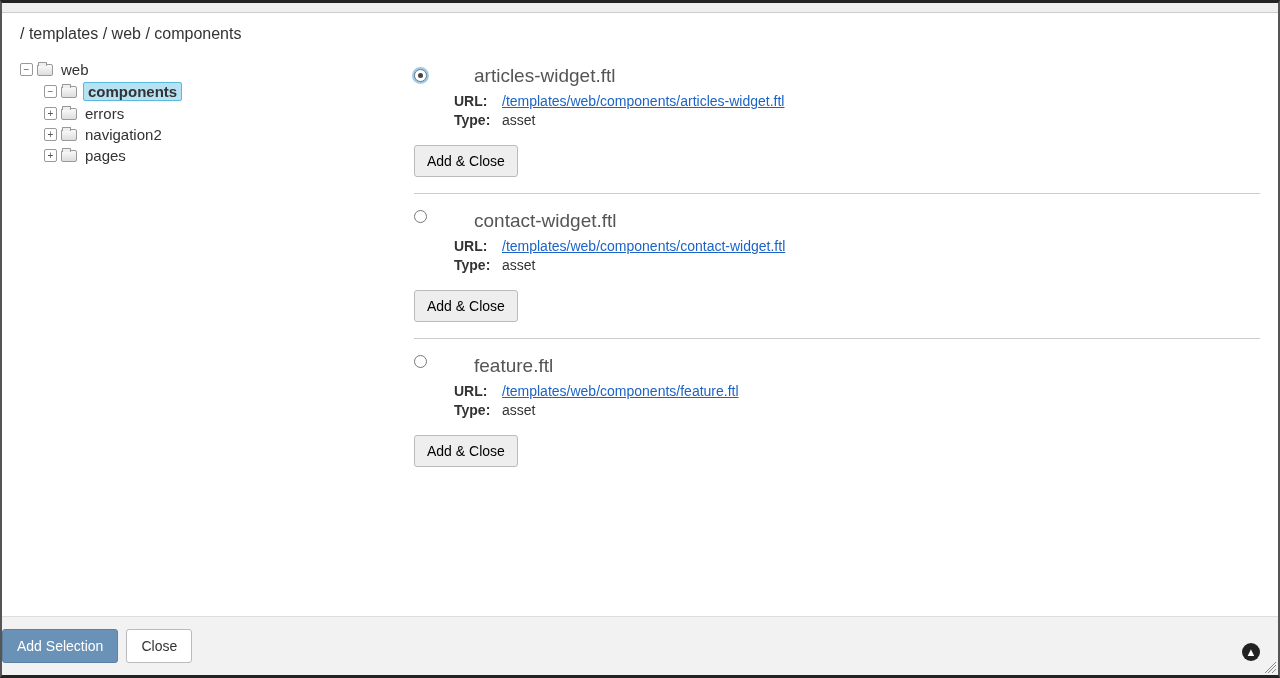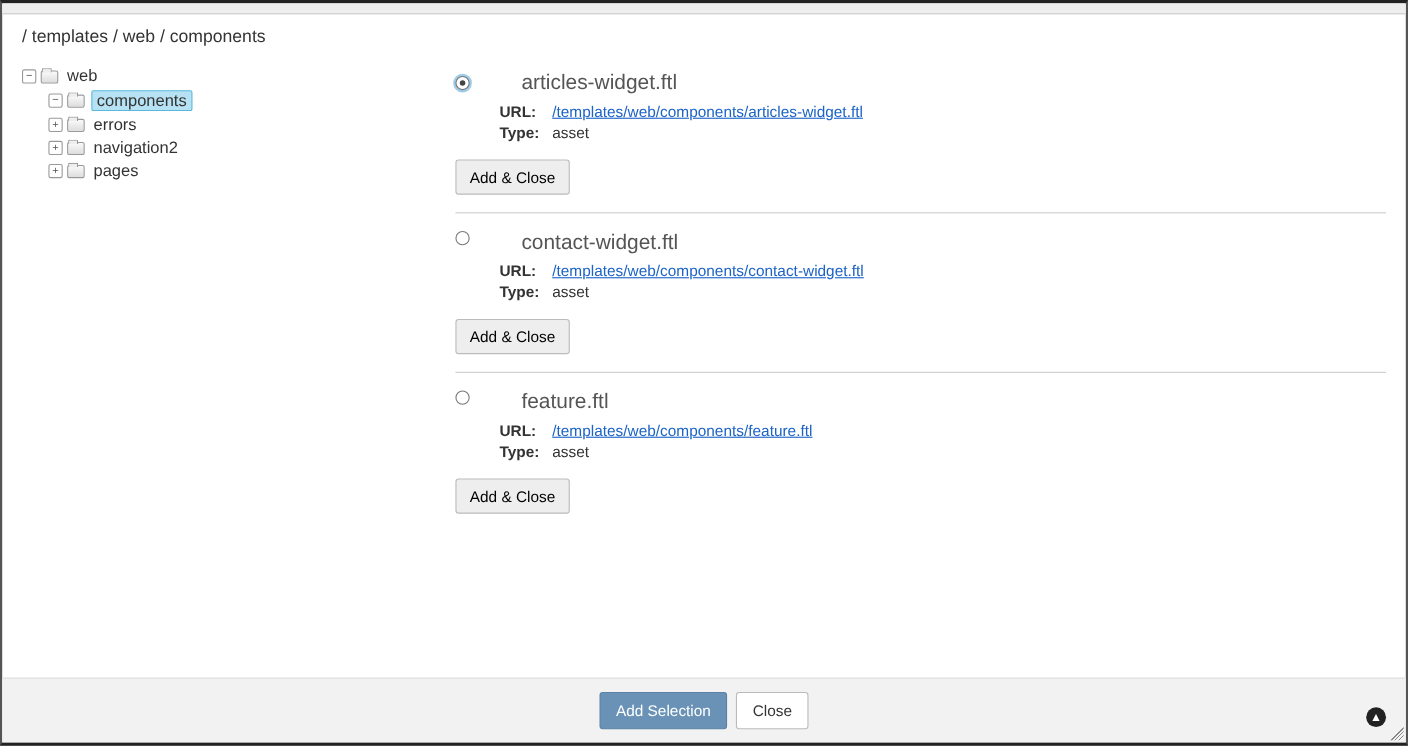--- a/index.html
+++ b/index.html
@@ -86,20 +86,21 @@
       border: 1px solid #999;
       border-bottom: none;
       border-radius: 1px 1px 0 0;
     }
     .tree-label { padding: 0 2px; cursor: pointer; }
     .tree-row.selected .tree-label {
       background: #b7e2f4;
       border: 1px solid #5bb8dd;
       border-radius: 2px;
       padding: 0 4px;
+      font-weight: bold;
     }
     
     .list {
       flex: 1;
       overflow-y: auto;
       padding: 0 18px 12px 12px;
     }
     .list-item {
       padding: 16px 0;
       border-bottom: 1px solid #ccc;
@@ -155,21 +156,20 @@
     .list::-webkit-scrollbar { width: 12px; }
     .list::-webkit-scrollbar-thumb { background: #bbb; border-radius: 6px; }
     .list::-webkit-scrollbar-track { background: #f3f3f3; }
     
     .footer {
       flex-shrink: 0;
       background: #f2f2f2;
       border-top: 1px solid #ddd;
       padding: 12px 0;
       display: flex;
-      justify-content: center;
       align-items: center;
       position: relative;
     }
     .btn-primary {
       background: #6a92b6;
       border: 1px solid #5b82a4;
       color: #fff;
       padding: 8px 14px;
       border-radius: 3px;
       font-size: 14px;

